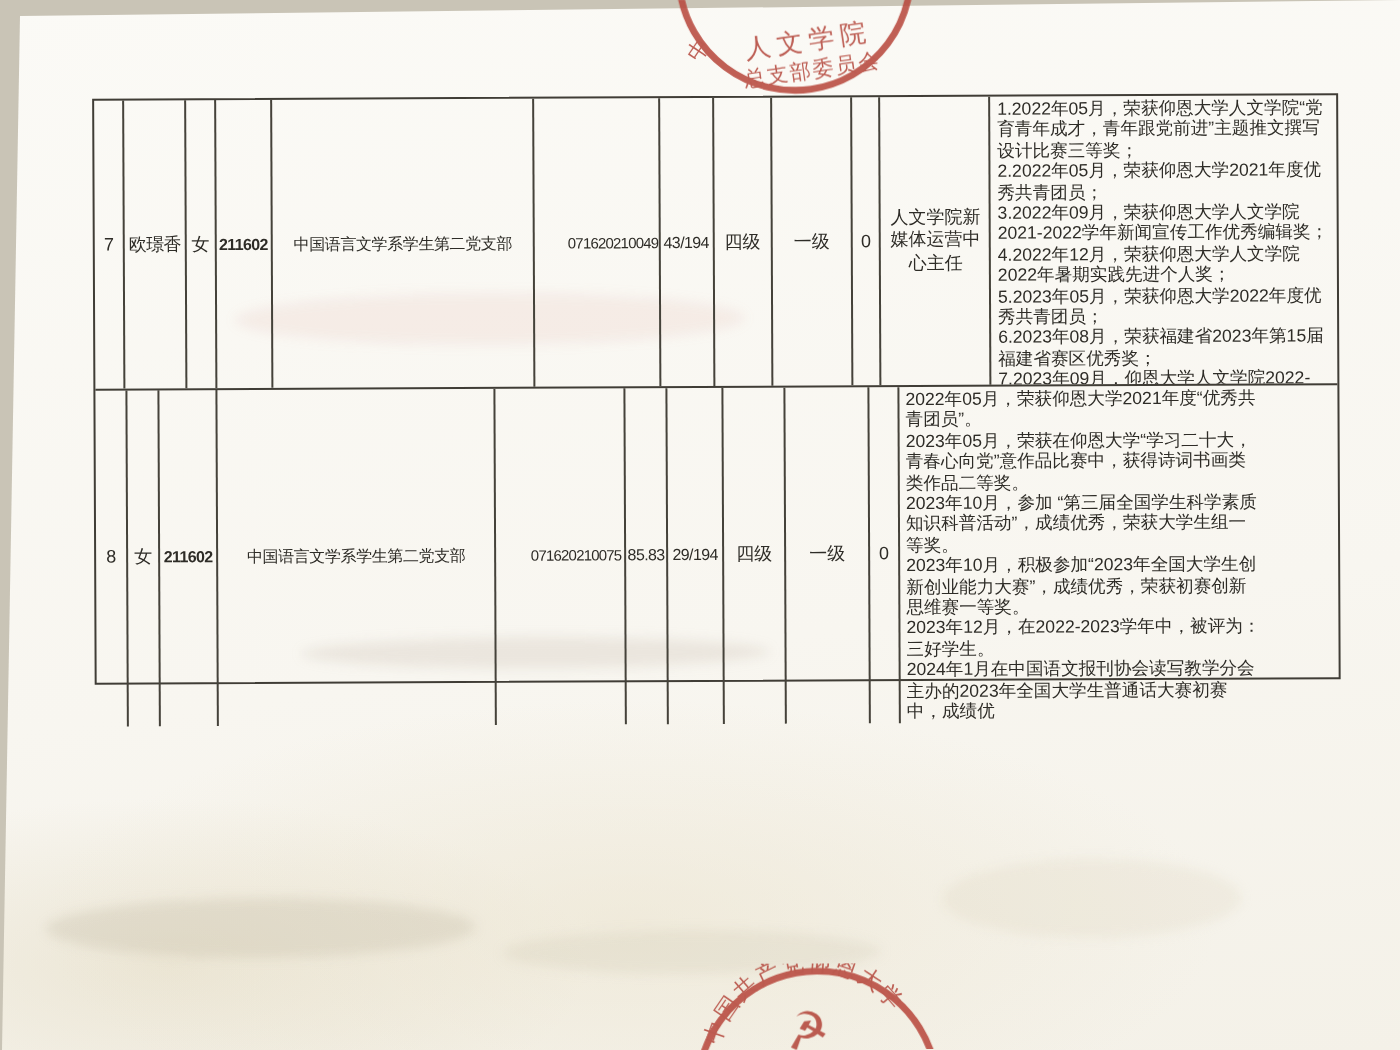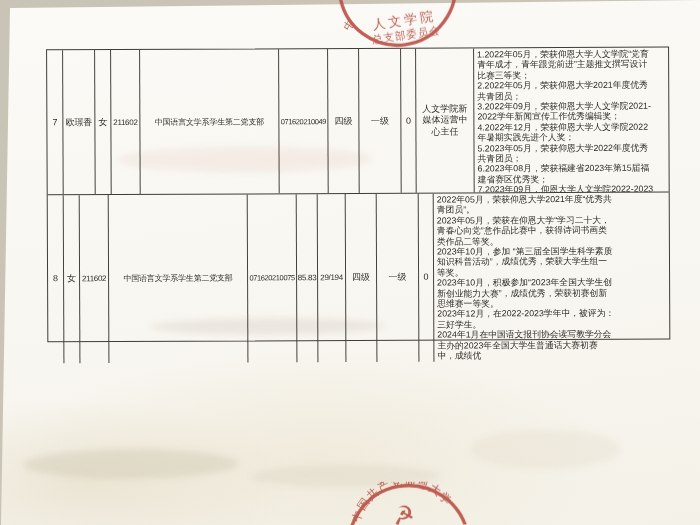--- a/index.html
+++ b/index.html
@@ -33,23 +33,23 @@
   .cell{
     box-sizing:border-box;border-right:1px solid #45423a;
     display:flex;align-items:center;justify-content:center;
     text-align:center;font-size:9px;line-height:11px;overflow:hidden;
     padding:0 1px;
   }
   .cell:last-child{border-right:none;}
   .c-no  {width:16px;}
   .c-name{width:32px;letter-spacing:-.3px;}
   .c-sex {width:16px;}
-  .c-class{width:29px;font-size:8px;letter-spacing:-.3px;white-space:nowrap;}
+  .c-class{width:29px;font-size:8px;letter-spacing:-.3px;white-space:nowrap;font-weight:bold;}
   .c-branch{width:139px;font-size:8px;white-space:nowrap;letter-spacing:-.2px;}
-  .c-sid {width:49px;font-size:7.5px;letter-spacing:-.4px;white-space:nowrap;}
+  .c-sid {width:49px;font-size:7.5px;letter-spacing:-.4px;white-space:nowrap;margin-left:16px;}
   .c-score{width:21px;font-size:8px;letter-spacing:-.3px;}
   .c-rank{width:28px;font-size:8px;letter-spacing:-.3px;white-space:nowrap;}
   .c-eng {width:31px;text-align:right;}
   .c-comp{width:42px;}
   .c-fail{width:15px;}
   .c-pos {width:58px;font-size:9px;line-height:11.5px;padding:10px 2px;}
   .c-awd {
     width:182px;display:block;text-align:left;
     font-size:8.8px;line-height:10.4px;white-space:pre-line;
     padding:1px 2px 0 3px;
@@ -108,20 +108,21 @@
 
     <div class="sheet-table">
 
       <div class="trow r0">
         <div class="cell c-no">7</div>
         <div class="cell c-name">欧璟香</div>
         <div class="cell c-sex">女</div>
         <div class="cell c-class">211602</div>
         <div class="cell c-branch">中国语言文学系学生第二党支部</div>
         <div class="cell c-sid">071620210049</div>
+        <div class="cell c-rank">43/194</div>
         <div class="cell c-eng">四级</div>
         <div class="cell c-comp">一级</div>
         <div class="cell c-fail">0</div>
         <div class="cell c-pos">人文学院新媒体运营中心主任</div>
         <div class="cell c-awd">1.2022年05月，荣获仰恩大学人文学院“党育青年成才，青年跟党前进”主题推文撰写设计比赛三等奖；
 2.2022年05月，荣获仰恩大学2021年度优秀共青团员；
 3.2022年09月，荣获仰恩大学人文学院2021-2022学年新闻宣传工作优秀编辑奖；
 4.2022年12月，荣获仰恩大学人文学院2022年暑期实践先进个人奖；
 5.2023年05月，荣获仰恩大学2022年度优秀共青团员；
 6.2023年08月，荣获福建省2023年第15届福建省赛区优秀奖；

